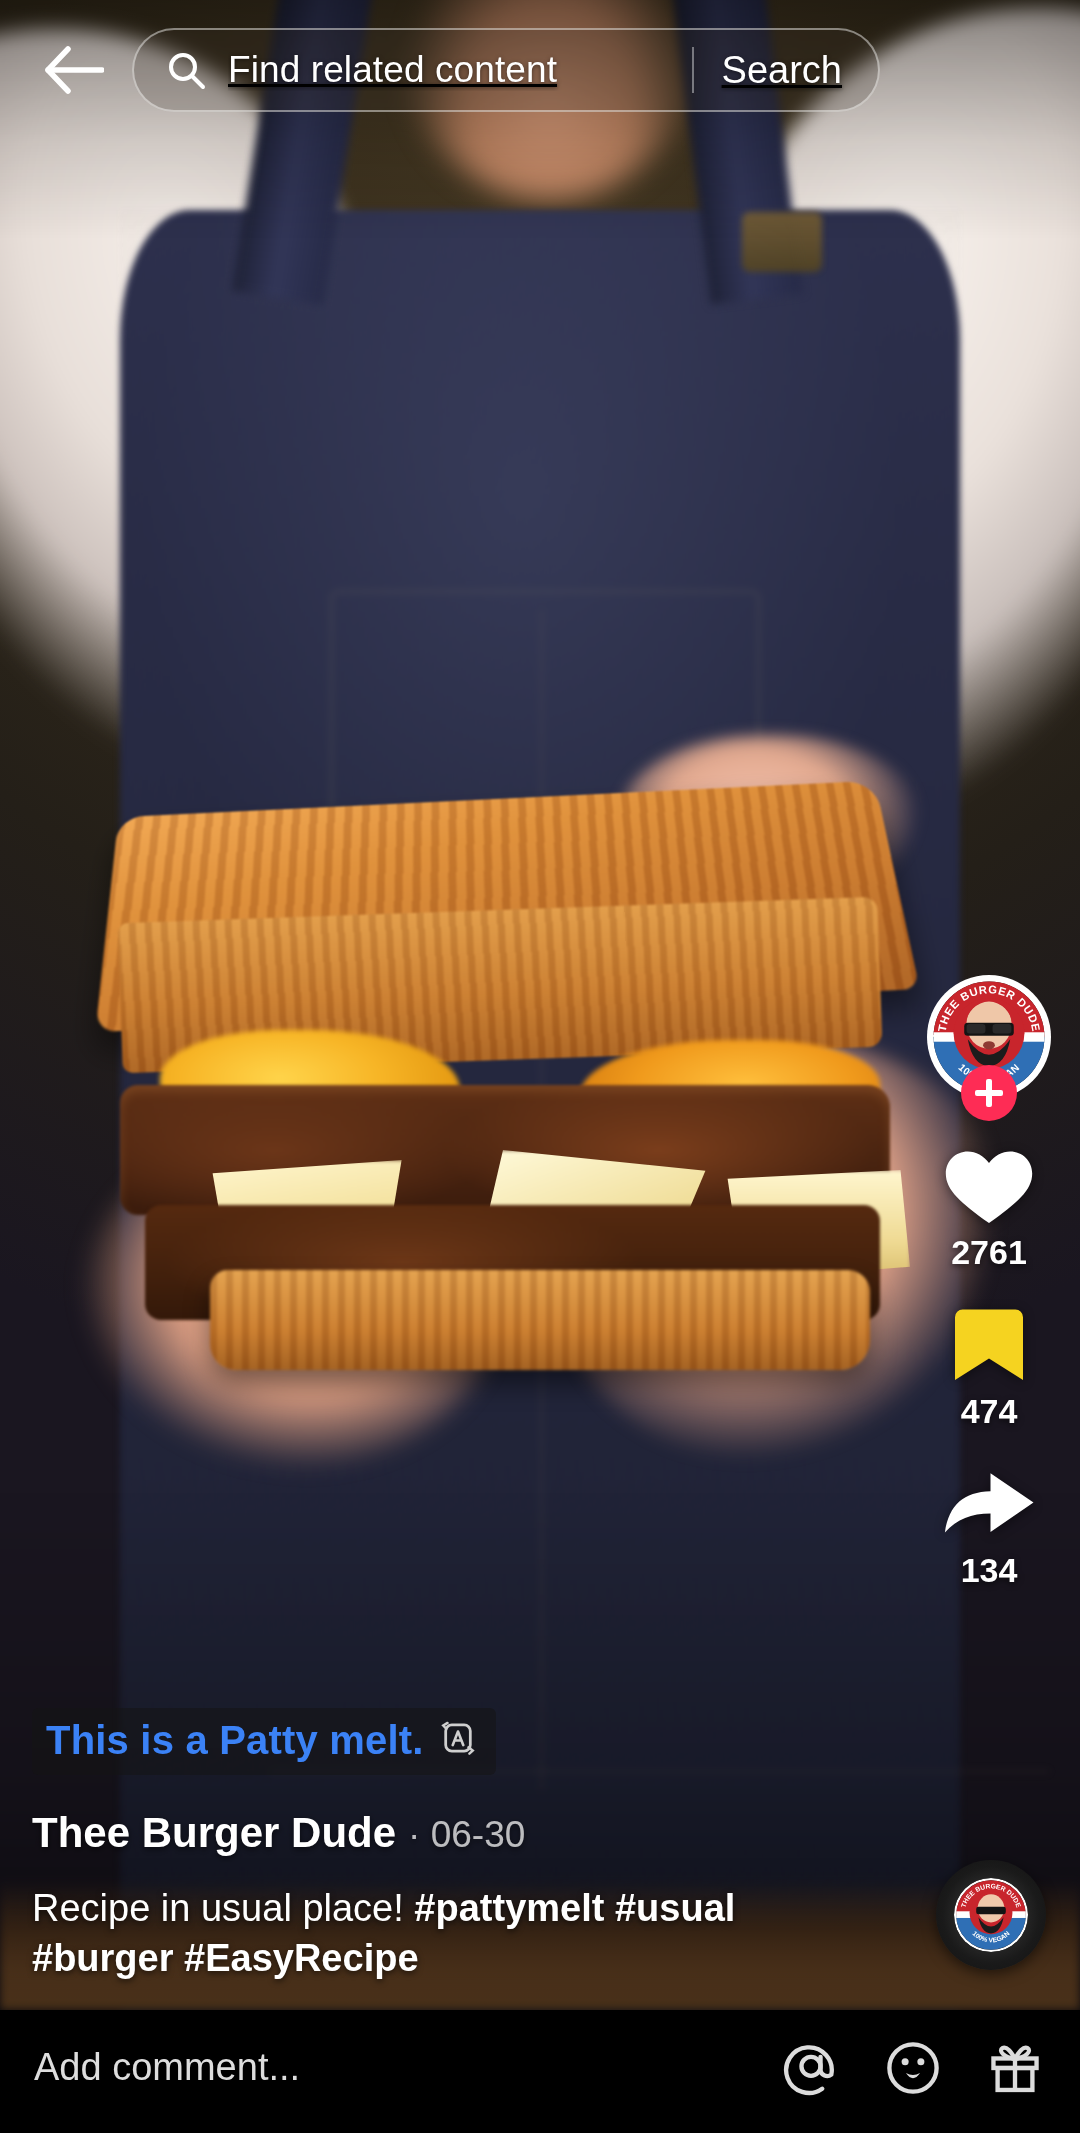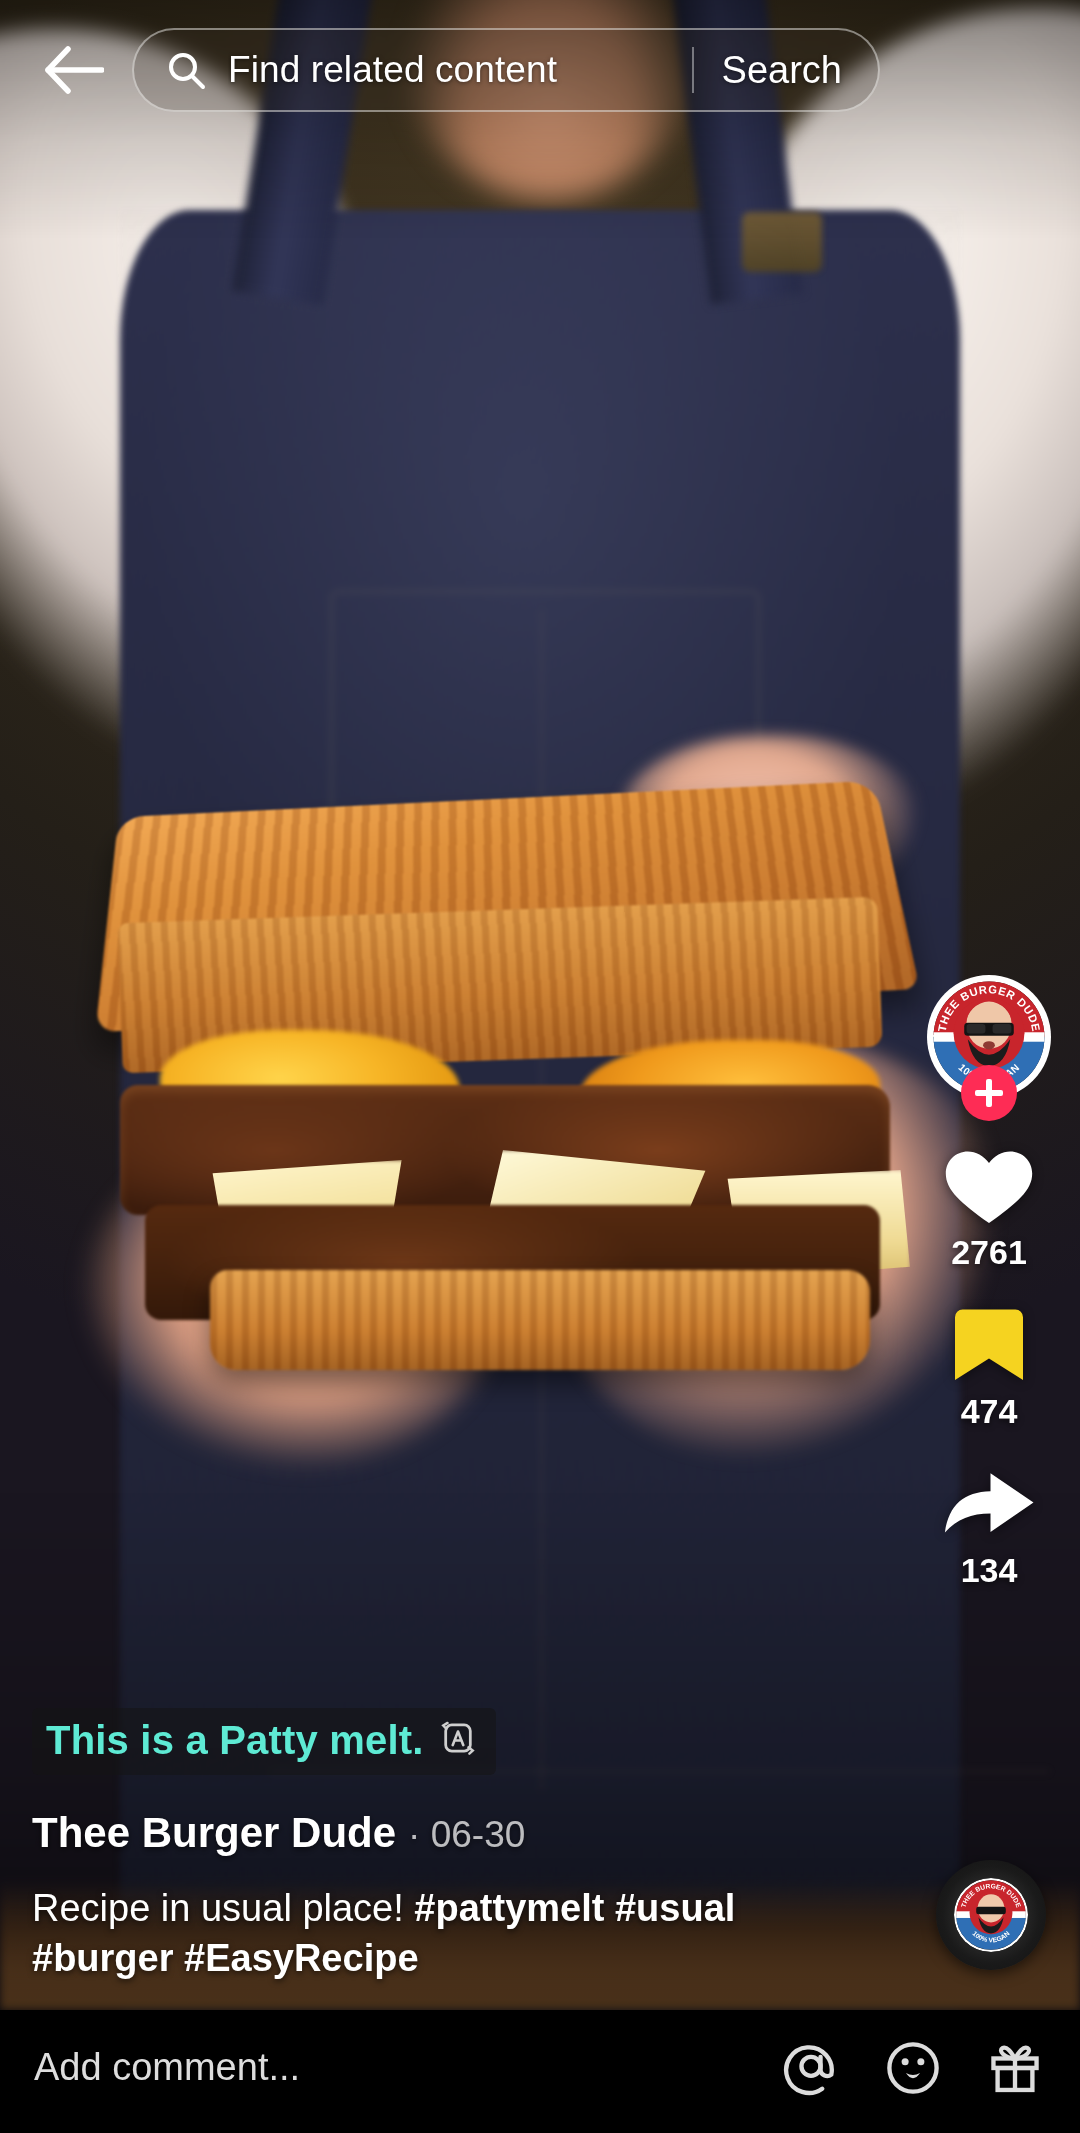--- a/index.html
+++ b/index.html
@@ -274,20 +274,21 @@
   
   #top-bar {
     position: absolute;
     left: 0; top: 0;
     width: 904px; height: 140px;
     display: flex;
     align-items: center;
     padding: 0 24px 0 30px;
     gap: 16px;
     z-index: 30;
+    text-decoration: underline;
   }
   .back-btn {
     width: 86px; height: 86px;
     display: flex; align-items: center; justify-content: center;
     flex: 0 0 auto;
     cursor: pointer;
   }
   .search-pill {
     flex: 1 1 auto;
     height: 84px;
@@ -411,21 +412,21 @@
   .sticker-caption {
     display: inline-flex;
     align-items: center;
     gap: 14px;
     background: rgba(20,20,20,0.55);
     padding: 10px 18px 12px 14px;
     border-radius: 6px;
     margin-bottom: 34px;
   }
   .sticker-caption .sticker-text {
-    color: #5eead4;
+    color: #3b82f6;
     font-size: 40px;
     font-weight: bold;
     letter-spacing: .2px;
   }
   .author-row {
     display: flex;
     align-items: baseline;
     gap: 12px;
     margin-bottom: 26px;
   }

